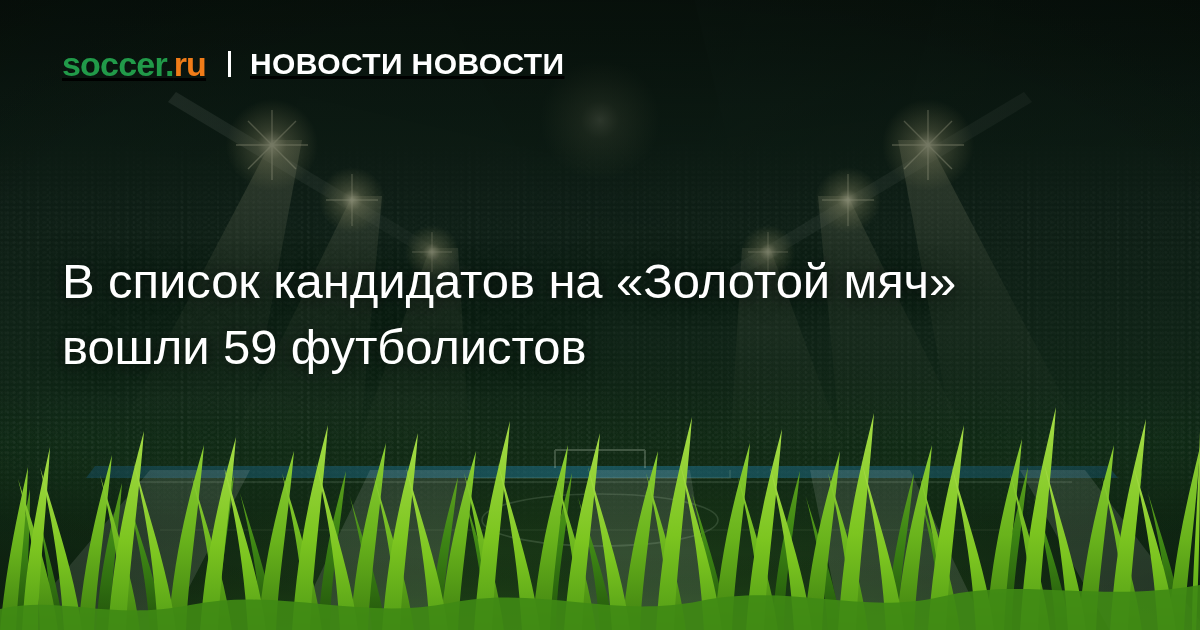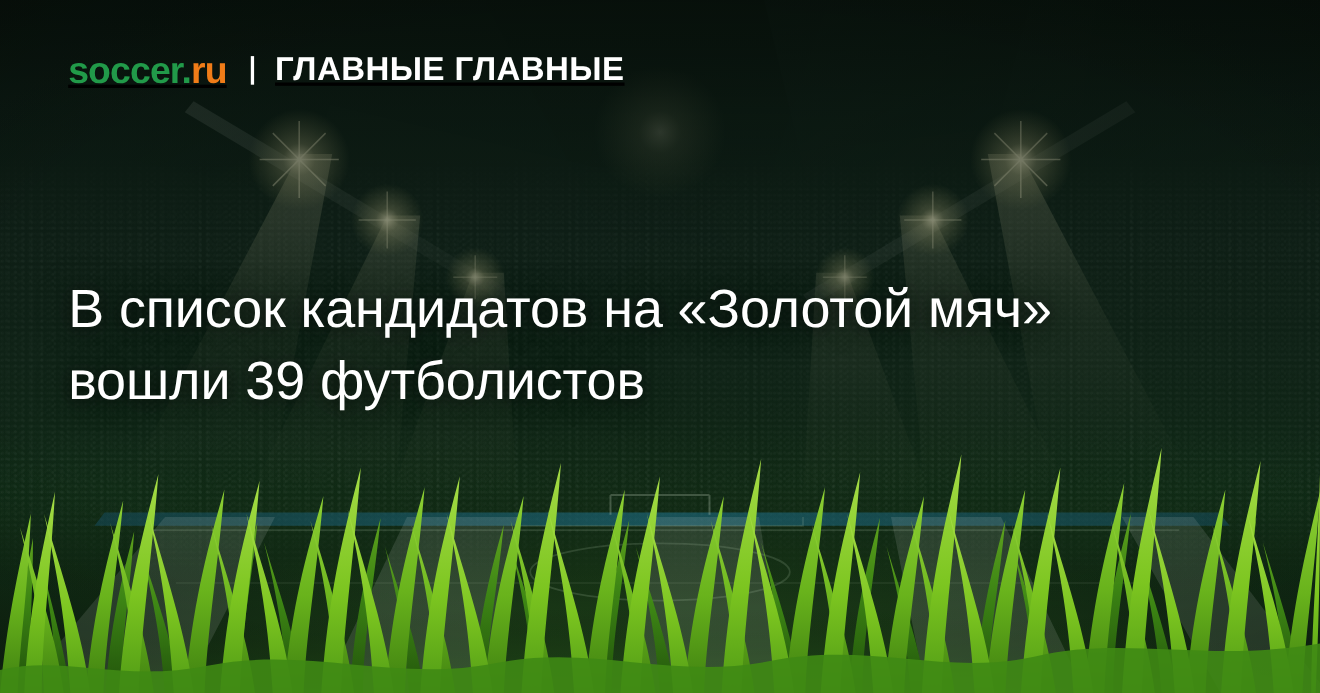--- a/index.html
+++ b/index.html
@@ -354,18 +354,18 @@
 
     <path d="M 0,260 L 1200,260 L 1200,214 C 1100,232 1020,206 940,226 C 860,244 790,212 700,230
              C 610,248 540,214 450,232 C 360,250 280,216 190,234 C 110,250 60,224 0,238 Z" fill="#3f8a14" opacity=".9"></path>
   </svg>
 
   <div class="header">
     <div class="logo">
       <span class="logo-soccer">soccer</span><span class="logo-dot">.</span><span class="logo-ru">ru</span>
     </div>
     <div class="sep"></div>
-    <div class="kicker">ГЛАВНЫЕ ГЛАВНЫЕ</div>
+    <div class="kicker">НОВОСТИ НОВОСТИ</div>
   </div>
 
-  <h1 class="headline">В список кандидатов на «Золотой мяч» вошли 39 футболистов</h1>
+  <h1 class="headline">В список кандидатов на «Золотой мяч» вошли 59 футболистов</h1>
 
 </div>
 
 </body></html>

